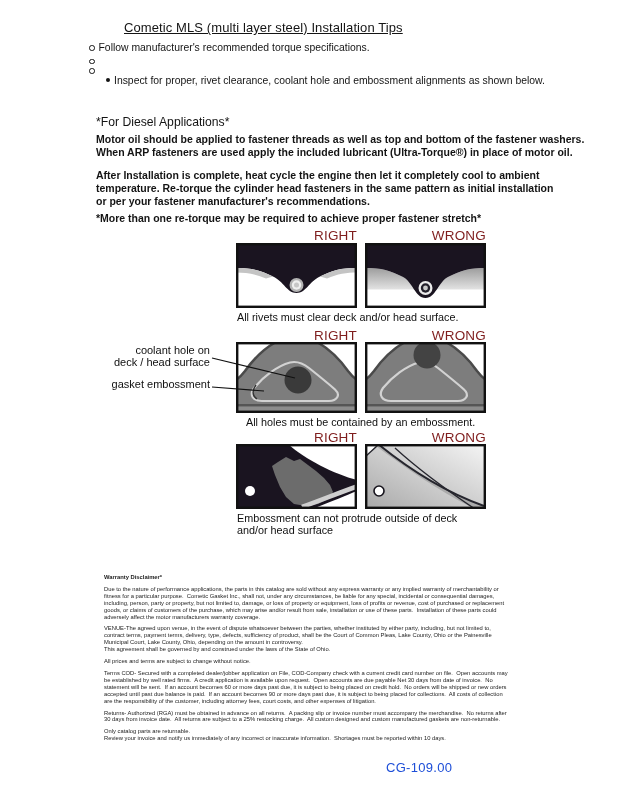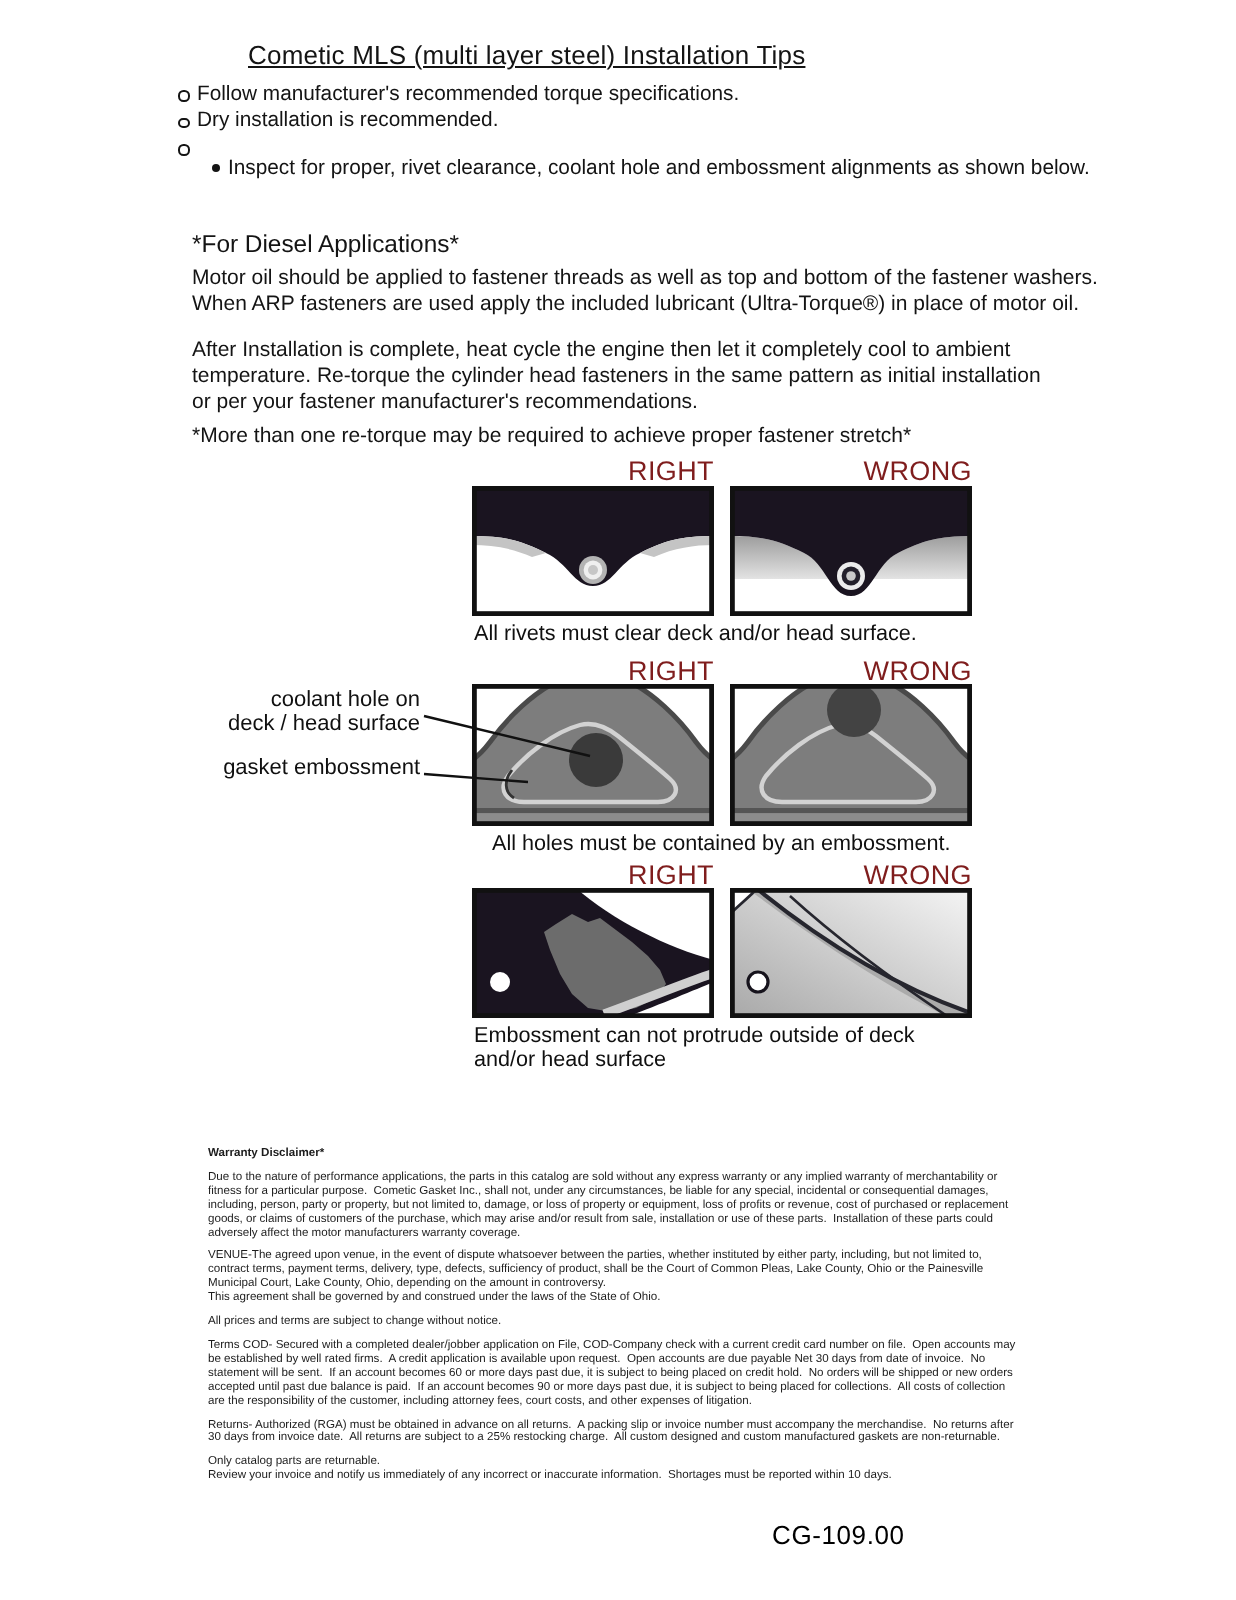--- a/index.html
+++ b/index.html
@@ -9,46 +9,45 @@
   .doc-title{left:97px;top:20px;font-size:13px;font-weight:normal;text-decoration:underline;
              letter-spacing:.1px;white-space:pre;margin-left:27px;}
   .bullets{left:89px;top:41px;font-size:10.4px;line-height:13.4px;}
   .b-row{display:flex;align-items:flex-start;white-space:pre;}
   .b-row.sub{padding-left:17px;}
   .o-marker{width:3.5px;height:3.5px;border:1px solid #141414;border-radius:50%;
             display:inline-block;margin:4.2px 4px 0 0;flex:none;}
   .f-marker{width:4px;height:4px;background:#141414;border-radius:50%;
             display:inline-block;margin:4.2px 4px 0 0;flex:none;}
   .sect-head{left:96px;top:115px;font-size:12.2px;font-weight:normal;white-space:pre;}
-  .body-par{left:96px;font-size:10.5px;line-height:13.1px;white-space:pre;}
+  .body-par{left:96px;font-size:10.5px;line-height:13.1px;white-space:pre;font-weight:bold;}
   .p1{top:133px}.p2{top:169px}.p3{top:212px}
   .fig-label{width:121px;text-align:right;font-size:13.5px;letter-spacing:.2px;color:#7f1d1d;}
   .fig-caption{font-size:10.8px;line-height:12.2px;white-space:pre;color:#101010;}
   .figbox{width:121px;display:block;}
   .ann-label{font-size:11px;text-align:right;color:#101010;white-space:pre;}
   .disc{left:104px;top:574px;font-size:5.8px;line-height:6.9px;color:#1c1c1c;}
   .disc .hd{font-weight:bold;white-space:pre;}
   .disc p{margin:5px 0 0 0;white-space:pre;}
-  .footer-code{left:386px;top:760px;font-size:13px;letter-spacing:.3px;color:#000000;white-space:pre;}
+  .footer-code{left:386px;top:760px;font-size:13px;letter-spacing:.3px;color:#1d4ed8;white-space:pre;}
 </style>
 </head>
 <body>
 
 <div class="page">
 
   <div class="abs doc-title">Cometic MLS (multi layer steel) Installation Tips</div>
 
   <div class="abs bullets">
     <div class="b-row">
       <span class="o-marker"></span>
       <span>Follow manufacturer's recommended torque specifications.</span>
     </div>
     <div class="b-row">
       <span class="o-marker"></span>
-      <span>Dry installation is recommended.</span>
     </div>
     <div class="b-row">
       <span class="o-marker"></span>
     </div>
     <div class="b-row sub">
       <span class="f-marker"></span>
       <span>Inspect for proper, rivet clearance, coolant hole and embossment alignments as shown below.</span>
     </div>
   </div>
 

